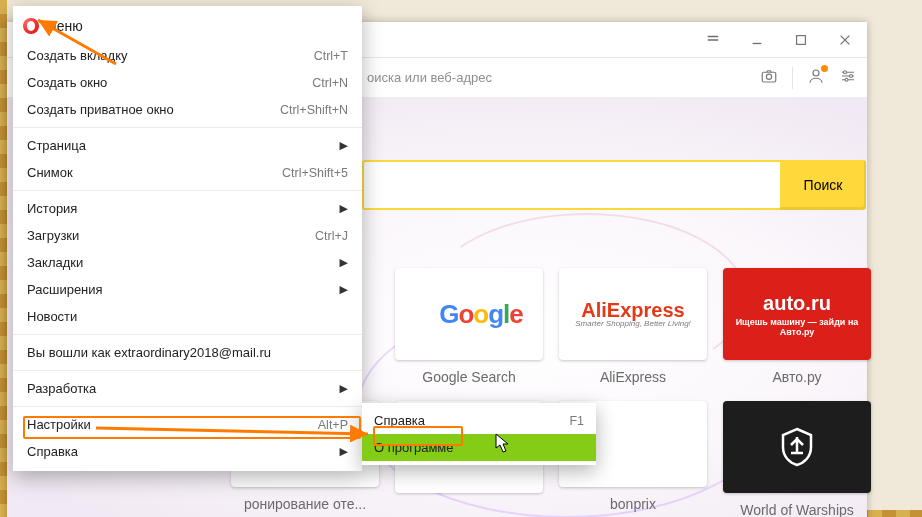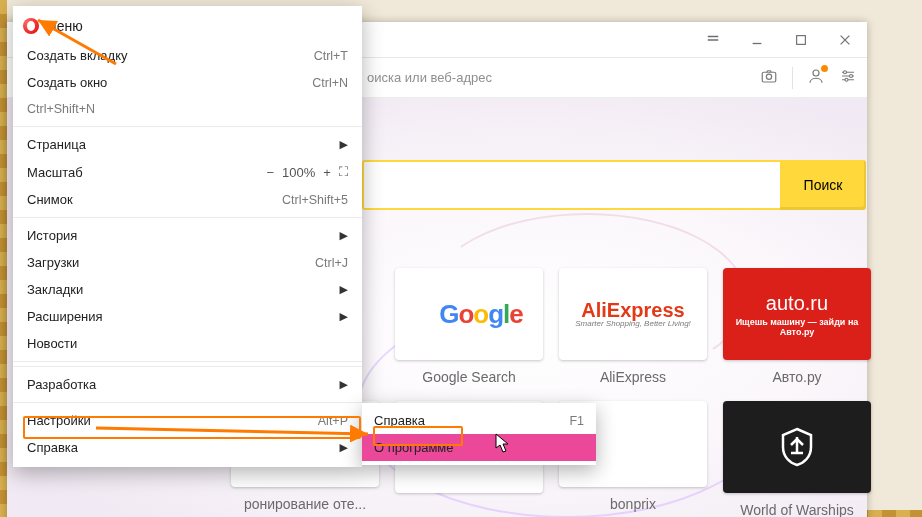--- a/index.html
+++ b/index.html
@@ -27,33 +27,33 @@
   .tile .label { font-size:14px; color:#6a6a6a; }
   .menu { position:absolute; top:6px; left:13px; width:349px; background:#fff; box-shadow:0 6px 20px rgba(0,0,0,.30); padding:6px 0; z-index:10; }
   .menu-header { display:flex; align-items:center; gap:6px; padding:6px 10px 8px 10px; font-size:14px; color:#222; }
   .menu-item { display:flex; align-items:center; justify-content:space-between; padding:6px 14px; font-size:13px; color:#222; }
   .menu-item .arrow { color:#333; font-size:11px; }
   .menu-sep { height:1px; background:#ebebeb; margin:4px 0; }
   .shortcut { color:#7a7a7a; font-size:12.5px; }
   .zoom-ctrl { display:flex; align-items:center; gap:8px; color:#555; font-size:13px; }
   .submenu { position:absolute; top:403px; left:362px; width:234px; background:#fff; box-shadow:0 6px 20px rgba(0,0,0,.30); padding:4px 0; z-index:11; }
   .submenu .menu-item { padding:6px 12px; }
-  .sub-hover { background:#ec4899; }
+  .sub-hover { background:#84cc16; }
   .hl-box1 { position:absolute; top:416px; left:23px; width:338px; height:23px; border:2px solid #ff7a00; border-radius:2px; z-index:20; pointer-events:none; }
   .hl-box2 { position:absolute; top:426px; left:373px; width:90px; height:20px; border:2px solid #ff7a00; border-radius:2px; z-index:20; pointer-events:none; }
   .arrow-svg { position:absolute; z-index:21; pointer-events:none; }
   .cursor { position:absolute; top:433px; left:495px; z-index:22; }
   .opera-o { width:16px; height:16px; border-radius:50%; background: radial-gradient(circle at 30% 30%, #ff6a6a, #e00000); display:inline-block; position:relative; }
   .opera-o::after { content:""; position:absolute; left:4px; top:3px; width:8px; height:10px; background:#fff; border-radius:50%; }
   .google-logo { font-size:26px; letter-spacing:-1px;margin-left:24px; }
   .g-b{color:#4285F4}.g-r{color:#EA4335}.g-y{color:#FBBC05}.g-g{color:#34A853}
   .ali { color:#e43917; font-weight:700; font-size:20px; text-align:center; line-height:1; }
   .ali small { display:block; font-style:italic; font-size:8px; color:#7b7b7b; font-weight:400; }
   .auto-card { background:#db1f19 !important; color:#fff; flex-direction:column; }
-  .auto-card .a-title{font-size:20px;font-weight:400}
+  .auto-card .a-title{font-size:20px;font-weight:700}
   .auto-card .a-sub{font-size:9px;text-align:center;padding:2px 12px 0}
   .wow-card{ background:#1d1d1d !important; color:#fff; }
   .jd-card{ background:#fff; }
   .jd { font-size:20px; font-weight:900; color:#000; text-align:center; line-height:0.9; }
   .jd .red{color:#d8001a}
   .jd .me{font-family:cursive;font-size:15px;color:#d8001a;font-weight:400}
 </style>
 </head>
 <body>
 
@@ -191,36 +191,28 @@
   </div>
   <div class="menu-item">
       <span>Создать вкладку</span>
       <span class="shortcut">Ctrl+T</span>
     </div>
   <div class="menu-item">
       <span>Создать окно</span>
       <span class="shortcut">Ctrl+N</span>
     </div>
   <div class="menu-item">
+      <span>Создать приватное окно</span>
       <span class="shortcut">Ctrl+Shift+N</span>
     </div>
   <div class="menu-sep"></div>
   <div class="menu-item">
       <span>Страница</span>
       <span class="arrow">▶</span>
     </div>
-  <div class="menu-item">
-      <span>Масштаб</span>
-    <span class="zoom-ctrl">
-      <span>−</span>
-      <span>100%</span>
-      <span>+</span>
-      <span>⛶</span>
-    </span>
-  </div>
   <div class="menu-item">
       <span>Снимок</span>
       <span class="shortcut">Ctrl+Shift+5</span>
     </div>
   <div class="menu-sep"></div>
   <div class="menu-item">
       <span>История</span>
       <span class="arrow">▶</span>
     </div>
   <div class="menu-item">
@@ -232,20 +224,23 @@
       <span class="arrow">▶</span>
     </div>
   <div class="menu-item">
       <span>Расширения</span>
       <span class="arrow">▶</span>
     </div>
   <div class="menu-item">
       <span>Новости</span>
     </div>
   <div class="menu-sep"></div>
+  <div class="menu-item">
+      <span>Вы вошли как extraordinary2018@mail.ru</span>
+    </div>
   <div class="menu-sep"></div>
   <div class="menu-item">
       <span>Разработка</span>
       <span class="arrow">▶</span>
     </div>
   <div class="menu-sep"></div>
   <div class="menu-item">
       <span>Настройки</span>
       <span class="shortcut">Alt+P</span>
     </div>

